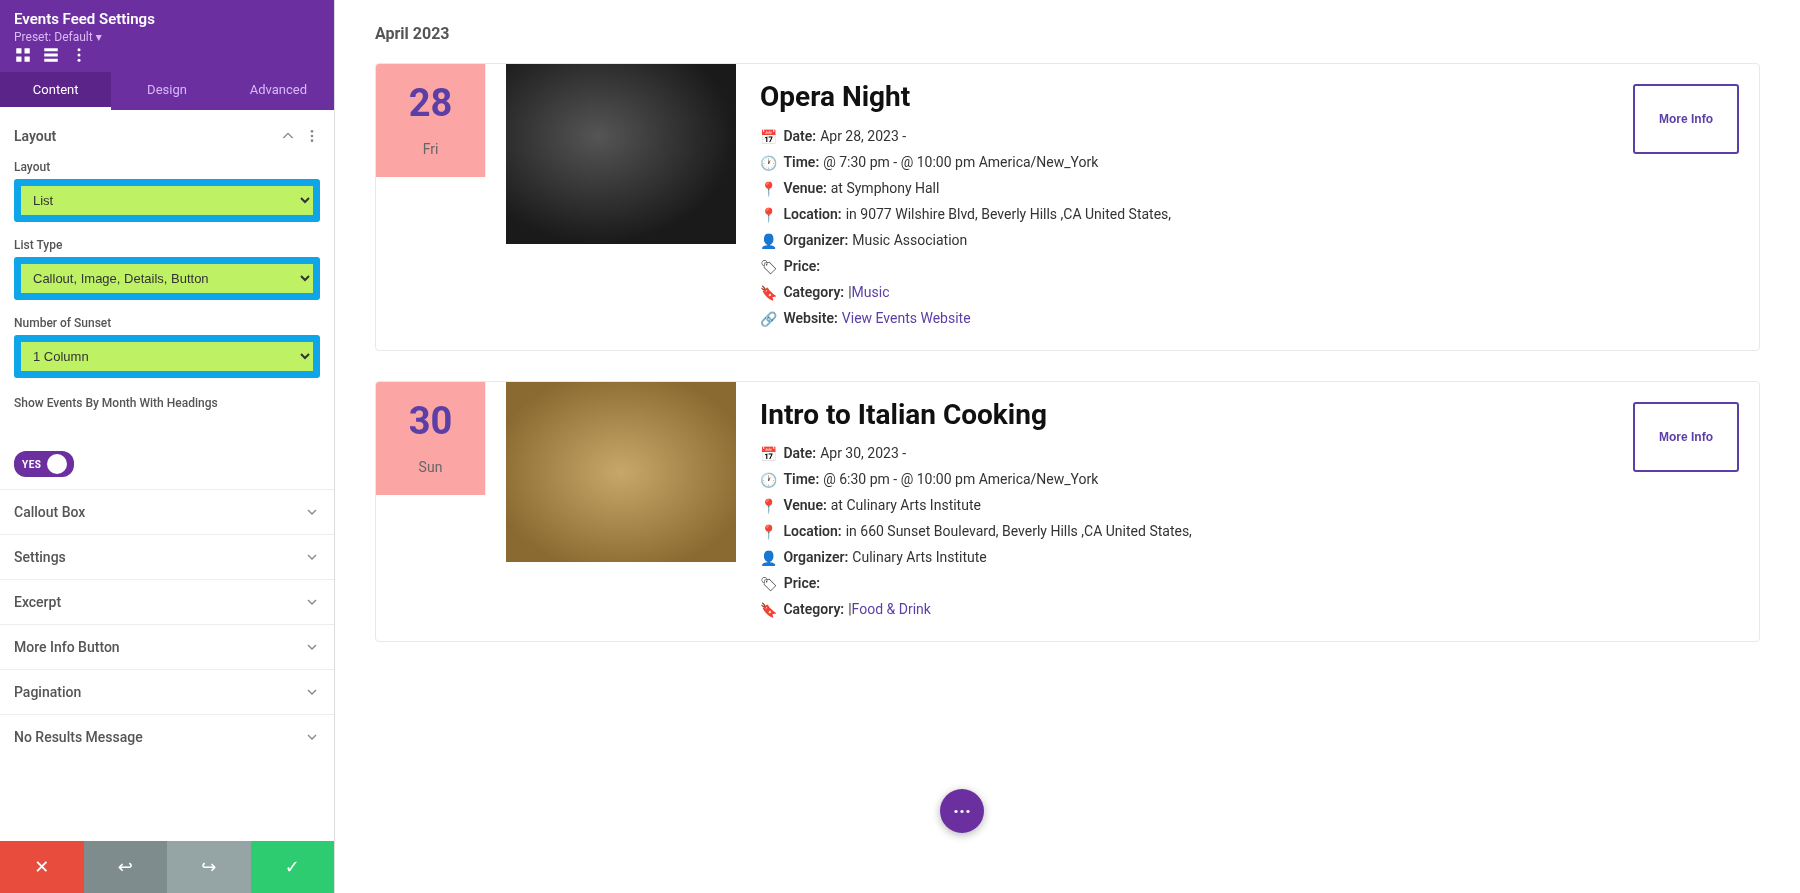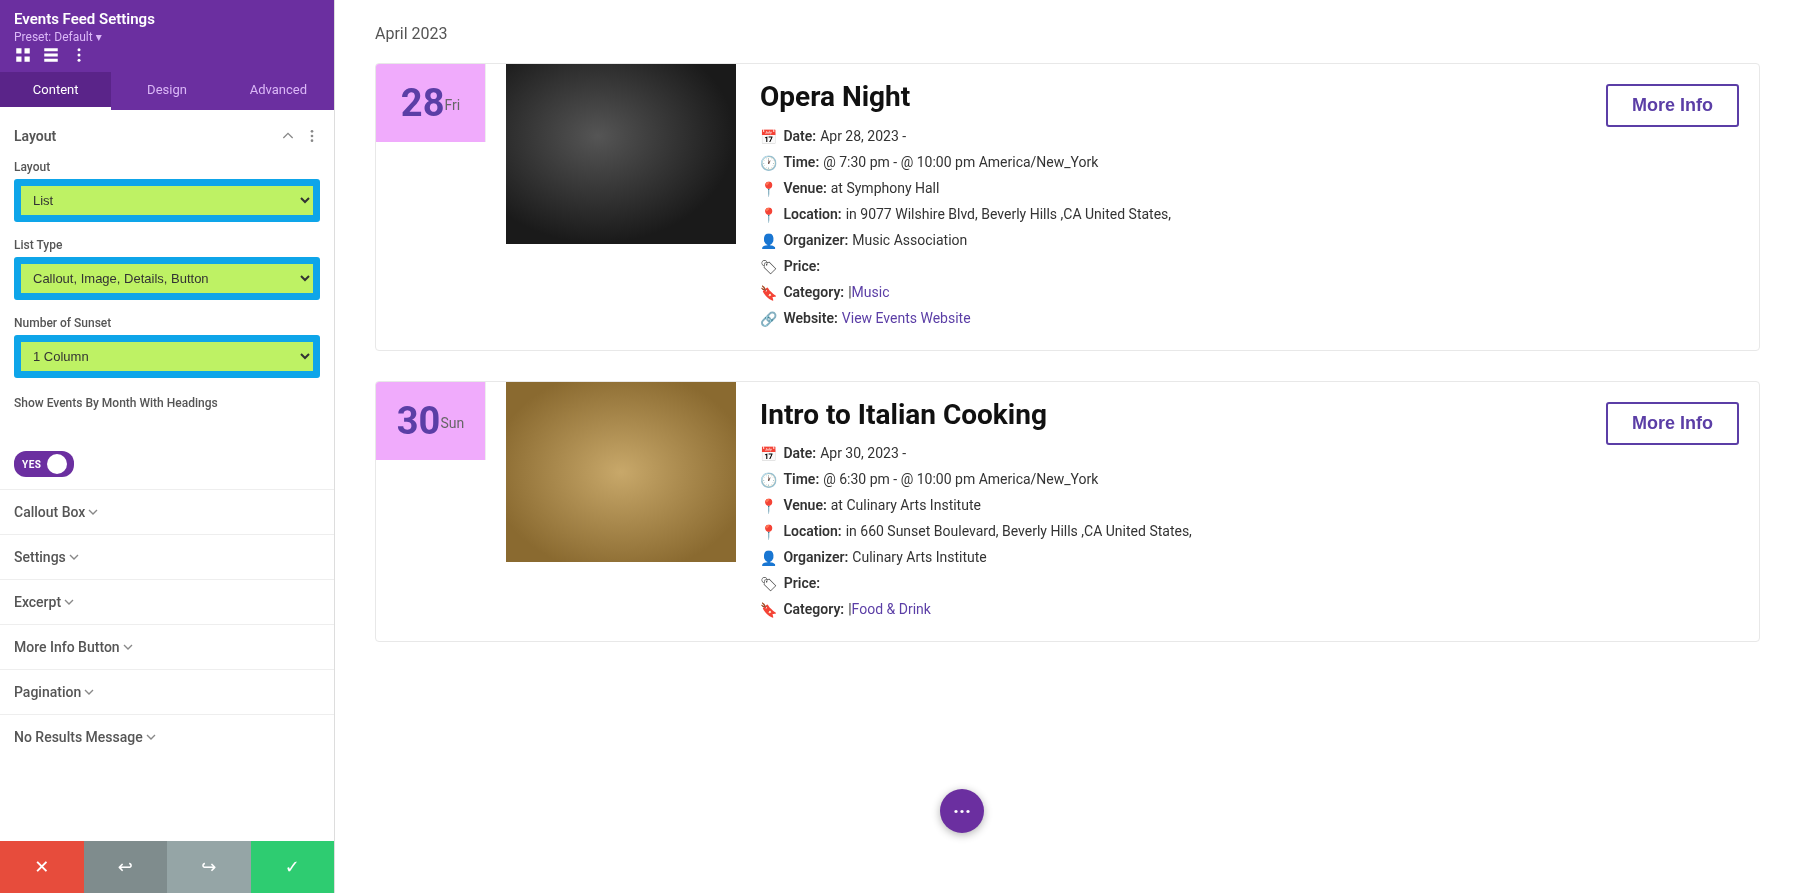--- a/index.html
+++ b/index.html
@@ -144,21 +144,21 @@
       border-radius: 50%;
     }
 
     
     .collapsible-section {
       border-top: 1px solid #eee;
     }
     .collapsible-header {
       display: flex;
       align-items: center;
-      justify-content: flex-start;
+      justify-content: space-between;
       padding: 14px 14px;
       cursor: pointer;
     }
     .collapsible-title {
       font-size: 14px;
       color: #555;
       font-weight: 500;
     }
     .chevron-icon { width: 16px; height: 16px; fill: #888; }
 
@@ -188,56 +188,57 @@
       flex: 1;
       overflow-y: auto;
       background: #fff;
       padding: 24px 40px 40px;
     }
 
     .month-heading {
       font-size: 16px;
       color: #555;
       margin-bottom: 20px;
-      font-weight: 400;
+      font-weight: 700;
     }
 
     
     .event-card {
       display: flex;
       align-items: flex-start;
       gap: 20px;
       margin-bottom: 30px;
       border: 1px solid #e8e8e8;
       border-radius: 4px;
       padding: 0;
       overflow: hidden;
       background: #fff;
     }
 
     .event-date-box {
       min-width: 110px;
       width: 110px;
       display: flex;
+      flex-direction: column;
       align-items: center;
       justify-content: center;
       padding: 20px 10px;
       border-right: 1px solid #eee;
-      background: #f0abfc;
+      background: #fca5a5;
     }
     .event-date-number {
       font-size: 38px;
       font-weight: 700;
       color: #5b3ea6;
       line-height: 1;
     }
     .event-date-day {
       font-size: 14px;
       color: #666;
-      margin-top: 4px;
+      margin-top: 19px;
     }
 
     .event-image {
       width: 230px;
       min-width: 230px;
       height: 180px;
       object-fit: cover;
       display: block;
       background: #555;
       overflow: hidden;
@@ -278,25 +279,25 @@
 
     .event-action {
       display: flex;
       align-items: flex-start;
       padding: 20px 20px 20px 10px;
       min-width: 160px;
       justify-content: flex-end;
     }
     .more-info-btn {
       display: inline-block;
-      padding: 9px 24px;
+      padding: 26px 24px;
       border: 2px solid #5b3ea6;
       border-radius: 3px;
       color: #5b3ea6;
-      font-size: 18px;
+      font-size: 12px;
       font-weight: 600;
       cursor: pointer;
       background: transparent;
       white-space: nowrap;
       text-decoration: none;
     }
 
     
     .floating-bubble {
       width: 44px;

